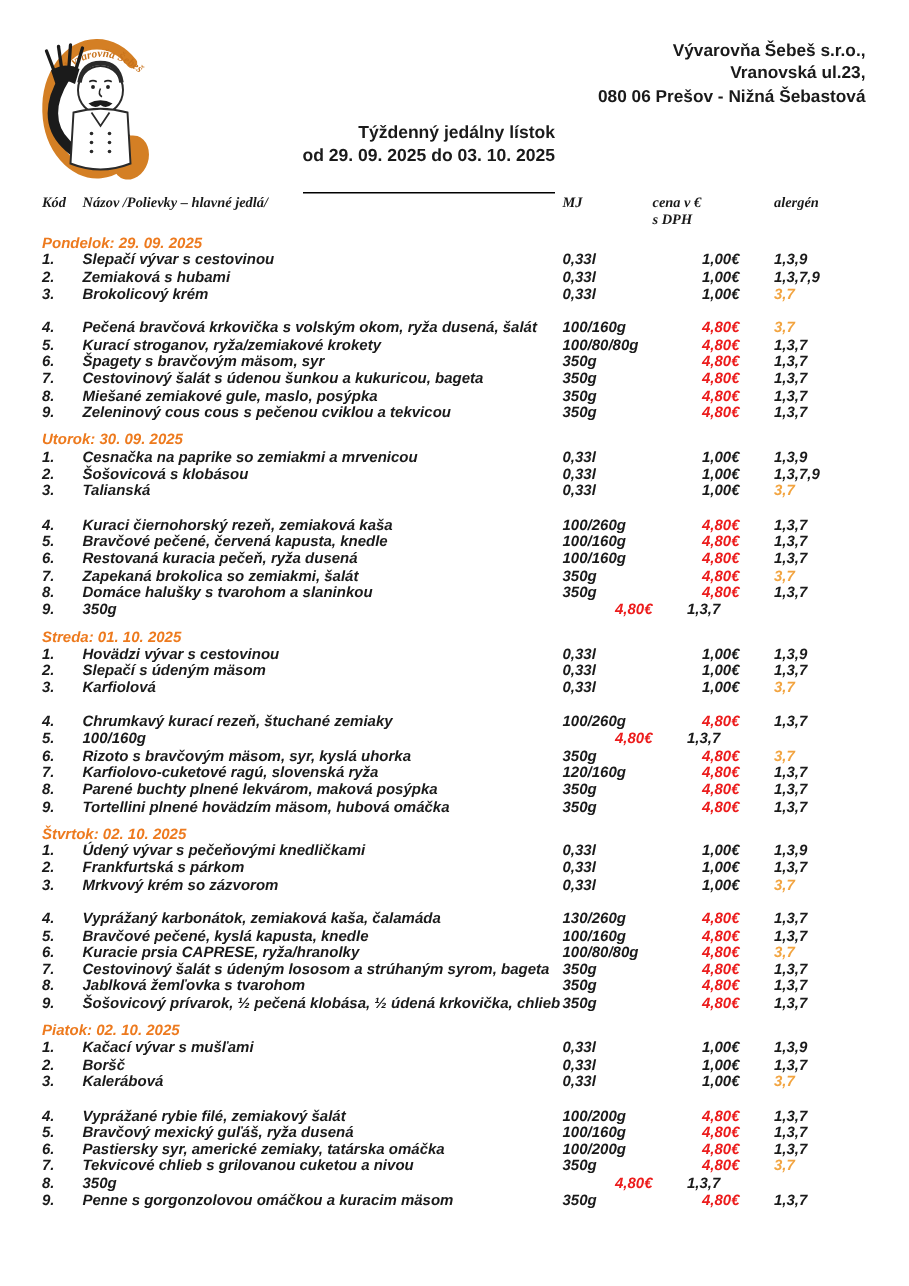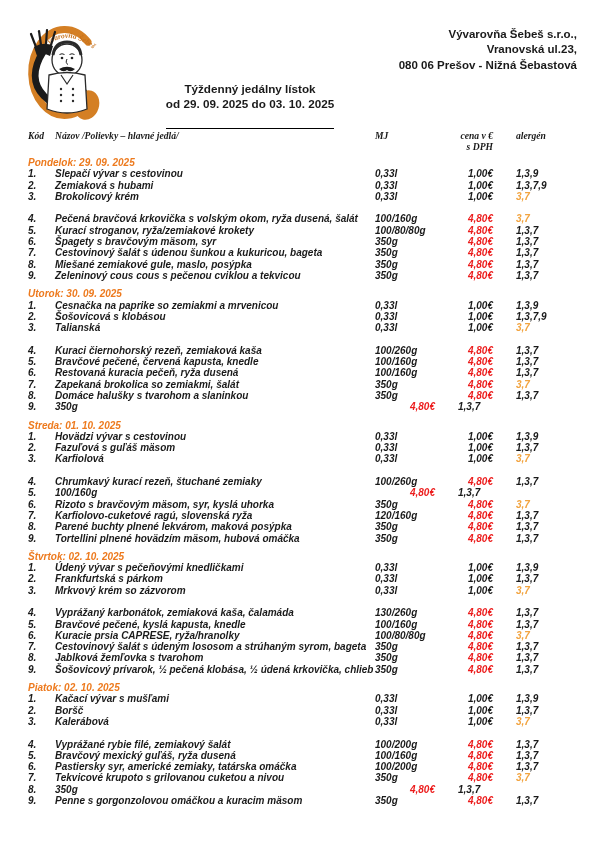--- a/index.html
+++ b/index.html
@@ -9,35 +9,35 @@
   }
   .page{position:absolute;inset:0;background:#fff;}
 
   
   .logo{position:absolute;left:24px;top:16px;width:84px;height:116px;}
   .company{
     position:absolute;top:27px;right:29px;text-align:right;
     font-weight:bold;font-size:11.5px;line-height:15.3px;white-space:nowrap;
   }
   .titleblock{
-    position:absolute;top:82px;left:130px;width:240px;text-align:center;
+    position:absolute;top:82px;left:130px;width:240px;text-align:right;
     font-weight:bold;font-size:11.7px;line-height:14.5px;white-space:nowrap;
   }
   .titleblock .t2 span{
     display:inline-block;border-bottom:1.6px solid #000;padding-bottom:17px;
   }
 
   
   .menu{position:absolute;left:28px;top:131px;width:555px;font-style:italic;}
   .grid{display:grid;grid-template-columns:27px 320px 60px 58px 90px;}
   .hdr{
     font-family:"Liberation Serif",serif;font-weight:bold;font-size:9.6px;
     line-height:10.5px;height:26px;align-items:start;
   }
-  .hdr .c4{text-align:right;}
+  .hdr .c4{text-align:left;}
   .hdr .c5{padding-left:23px;}
   .row,.day-title{height:11.3px;line-height:11.3px;font-size:10px;font-weight:bold;}
   .row > div{white-space:nowrap;}
   .c4{text-align:right;}
   .c5{padding-left:23px;}
   .day-title{color:#ED7A1E;}
   .price-red{color:#EC1C1C;}
   .allergen-orange{color:#F2A440;}
   .gap-s{height:11.3px;}
   .gap-d{height:7px;}
@@ -249,21 +249,21 @@
         <div class="day-title">Streda: 01. 10. 2025</div>
         <div class="grid row">
           <div class="c1">1.</div>
           <div class="c2">Hovädzi vývar s cestovinou</div>
           <div class="c3">0,33l</div>
           <div class="c4">1,00€</div>
           <div class="c5">1,3,9</div>
         </div>
         <div class="grid row">
           <div class="c1">2.</div>
-          <div class="c2">Fazuľová s guľáš mäsom</div>
+          <div class="c2">Slepačí s údeným mäsom</div>
           <div class="c3">0,33l</div>
           <div class="c4">1,00€</div>
           <div class="c5">1,3,7</div>
         </div>
         <div class="grid row">
           <div class="c1">3.</div>
           <div class="c2">Karfiolová</div>
           <div class="c3">0,33l</div>
           <div class="c4">1,00€</div>
           <div class="c5 allergen-orange">3,7</div>
@@ -416,21 +416,21 @@
         </div>
         <div class="grid row">
           <div class="c1">6.</div>
           <div class="c2">Pastiersky syr, americké zemiaky, tatárska omáčka</div>
           <div class="c3">100/200g</div>
           <div class="c4 price-red">4,80€</div>
           <div class="c5">1,3,7</div>
         </div>
         <div class="grid row">
           <div class="c1">7.</div>
-          <div class="c2">Tekvicové krupoto s grilovanou cuketou a nivou</div>
+          <div class="c2">Tekvicové chlieb s grilovanou cuketou a nivou</div>
           <div class="c3">350g</div>
           <div class="c4 price-red">4,80€</div>
           <div class="c5 allergen-orange">3,7</div>
         </div>
         <div class="grid row">
           <div class="c1">8.</div>
           <div class="c3">350g</div>
           <div class="c4 price-red">4,80€</div>
           <div class="c5">1,3,7</div>
         </div>

